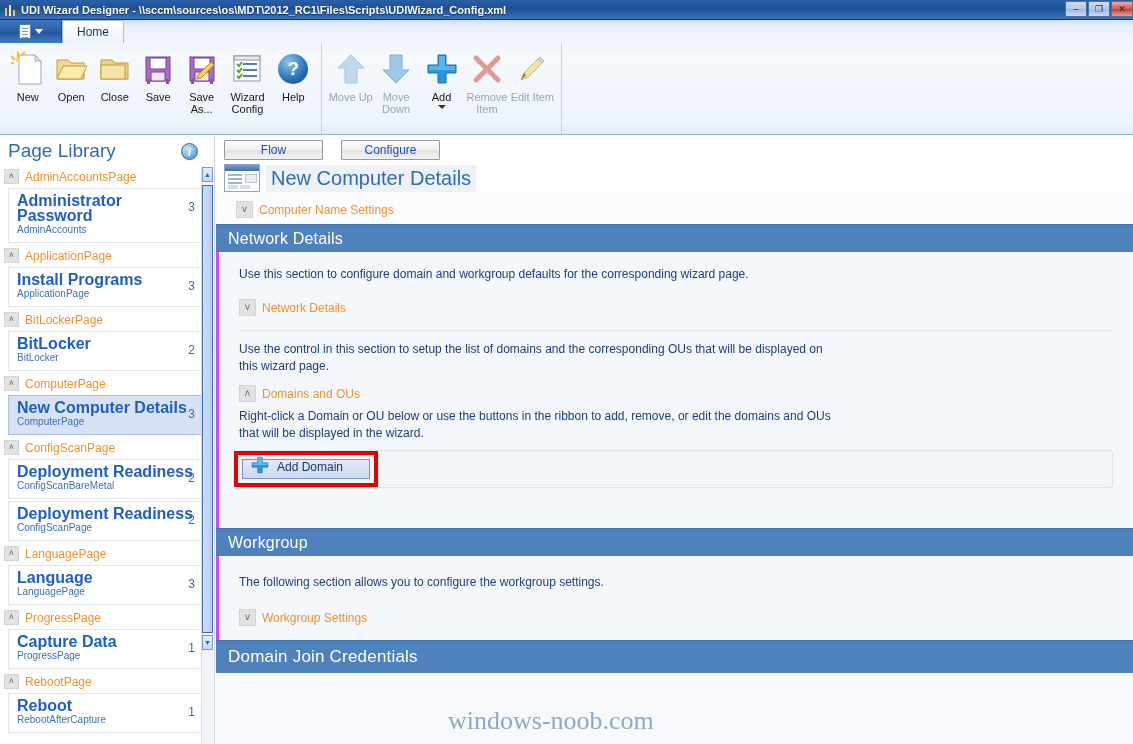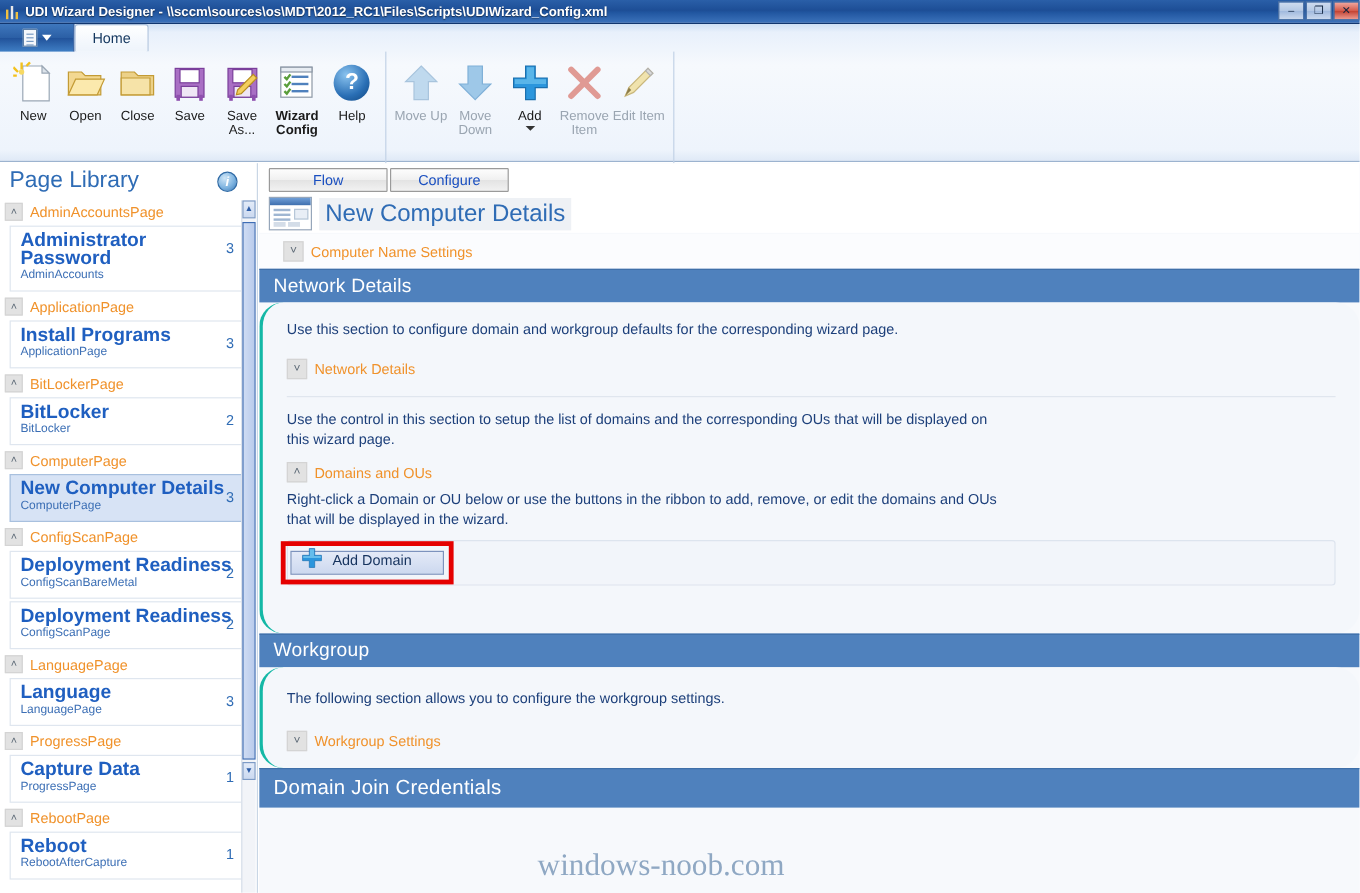--- a/index.html
+++ b/index.html
@@ -83,21 +83,21 @@
   .ribbon-group.divider { border-right: 1px solid #c3d3e6; }
   .ribbon-items { display: flex; align-items: flex-start; height: 86px; }
   .ribbon-group-label {
     position: absolute; bottom: 6px; left: 0; right: 0;
     text-align: center; font-size: 11px; color: #55697f;
   }
   .rb-item {
     width: 56px; display: flex; flex-direction: column; align-items: center;
     padding-top: 4px; font-size: 11px; color: #1a1a1a; text-align: center; line-height: 12px;
   }
-  .rb-item.wide { width: 62px; font-weight: bold; }
+  .rb-item.wide { width: 62px; }
   .rb-item.disabled { color: #9aa5b1; }
   .rb-ico { height: 36px; display: flex; align-items: center; justify-content: center; margin-bottom: 4px; }
   .rb-label { width: 100%; }
   .rb-caret { width: 0; height: 0; border-left: 4px solid transparent; border-right: 4px solid transparent; border-top: 4px solid #333; margin-top: 2px; }
   .ico-help { width: 30px; height: 30px; border-radius: 50%; background: radial-gradient(circle at 35% 28%, #8ac3ef 0%, #2a6fb5 60%, #10457f 100%);
     color:#fff; font-weight: bold; font-size: 19px; display:flex; align-items:center; justify-content:center; }
 
   
   .sidebar {
     position: absolute; left: 0; top: 136px; width: 215px; bottom: 0;
@@ -150,21 +150,21 @@
     display:flex; align-items:center; justify-content:center; font-size: 7px; color:#2d5da8;
   }
   .sb-arrow.up { top: 0; }
   .sb-arrow.dn { top: 468px; }
 
   
   .main {
     position: absolute; left: 216px; top: 136px; right: 0; bottom: 0;
     background: #f7f9fc; overflow: hidden;
   }
-  .view-tabs { display: flex; padding: 4px 8px 0 8px; gap: 2px; background: #ffffff; }
+  .view-tabs { display: flex; padding: 4px 8px 0 8px; gap: 18px; background: #ffffff; }
   .view-tab {
     width: 99px; height: 20px;
     display: flex; align-items: center; justify-content: center;
     font-size: 12px; color: #1a4fc0;
     background: linear-gradient(to bottom,#fdfdfd 0%,#f0f0f0 50%,#e3e3e3 51%,#f2f2f2 100%);
     border: 1px solid #9a9a9a; border-radius: 1px;
   }
   .page-title-bar {
     display: flex; align-items: center; gap: 6px;
     padding: 4px 0 2px 8px; background: #ffffff;
@@ -190,21 +190,21 @@
     width: 17px; height: 17px; background: #e2e2e2; border: 1px solid #d4d4d4;
     display:flex; align-items:center; justify-content:center; font-size: 10px; color:#5b6875; line-height: 1;
   }
 
   .section-head {
     height: 28px; background: #4f81bd; color: #ffffff;
     display: flex; align-items: center; padding-left: 12px;
     font-size: 16px; letter-spacing: .2px;
     border-top: 1px solid #3f6fa8;
   }
-  .section-body { background: #f4f7fb; border-left: 3px solid #14b8a6; border-radius: 20px; }
+  .section-body { background: #f4f7fb; border-left: 3px solid #d946ef; }
   .sec-text {
     font-size: 12px; color: #1c3f7a; padding: 14px 20px 6px 20px; line-height: 17px;
   }
   .hr-light { height: 1px; background: #e0e6ee; margin: 4px 20px 0 20px; }
 
   .domain-panel {
     margin: 6px 20px 10px 20px; height: 38px;
     background: #f2f5fa; border: 1px solid #dde4ee; border-radius: 3px;
     display: flex; align-items: center; padding-left: 2px;
   }

